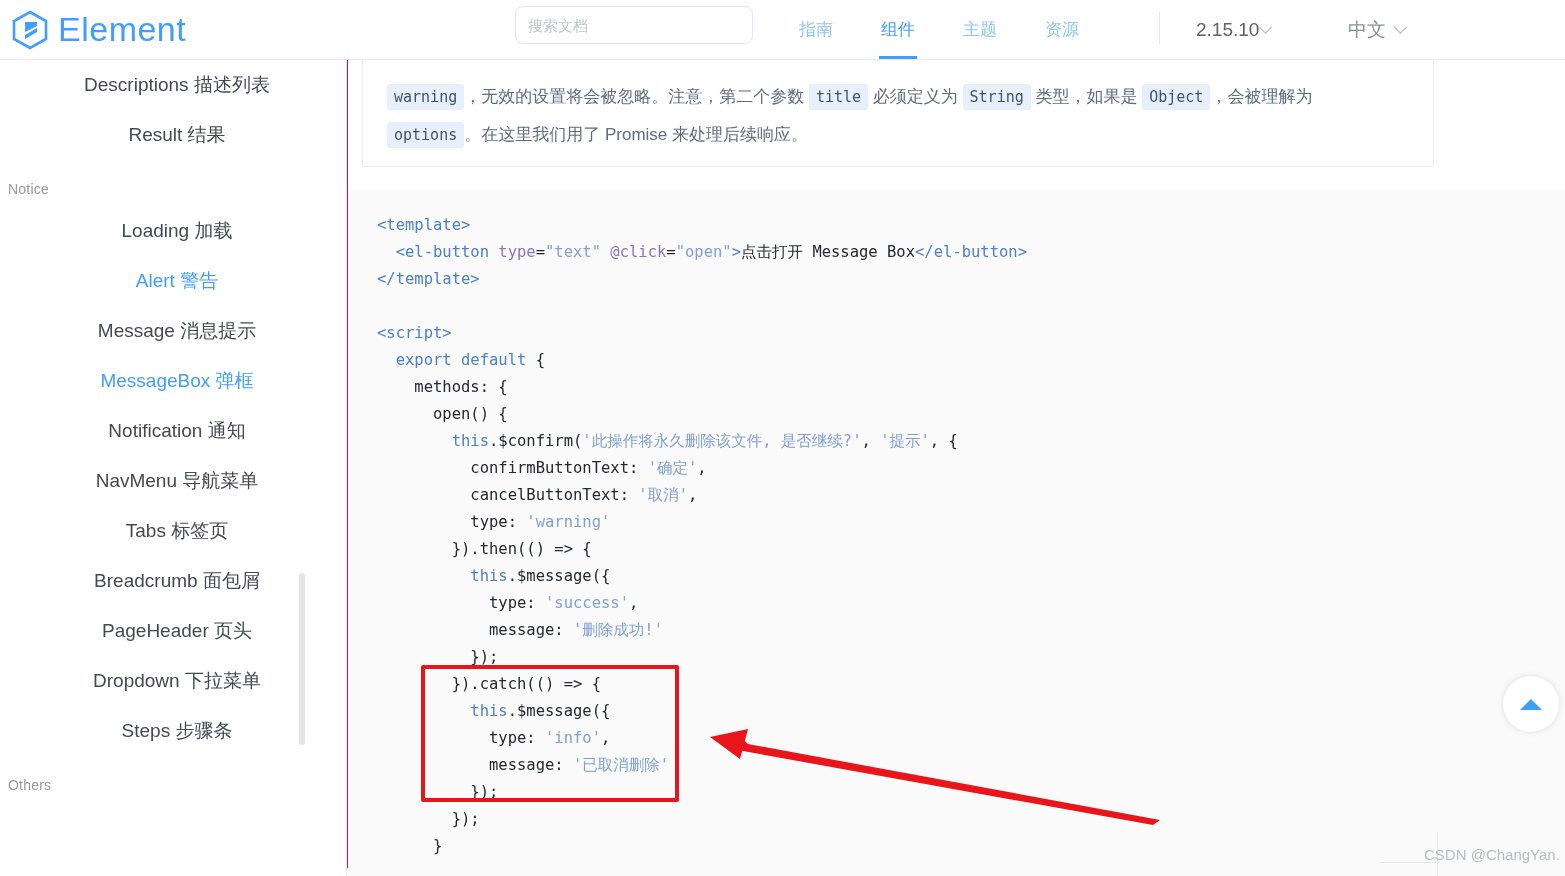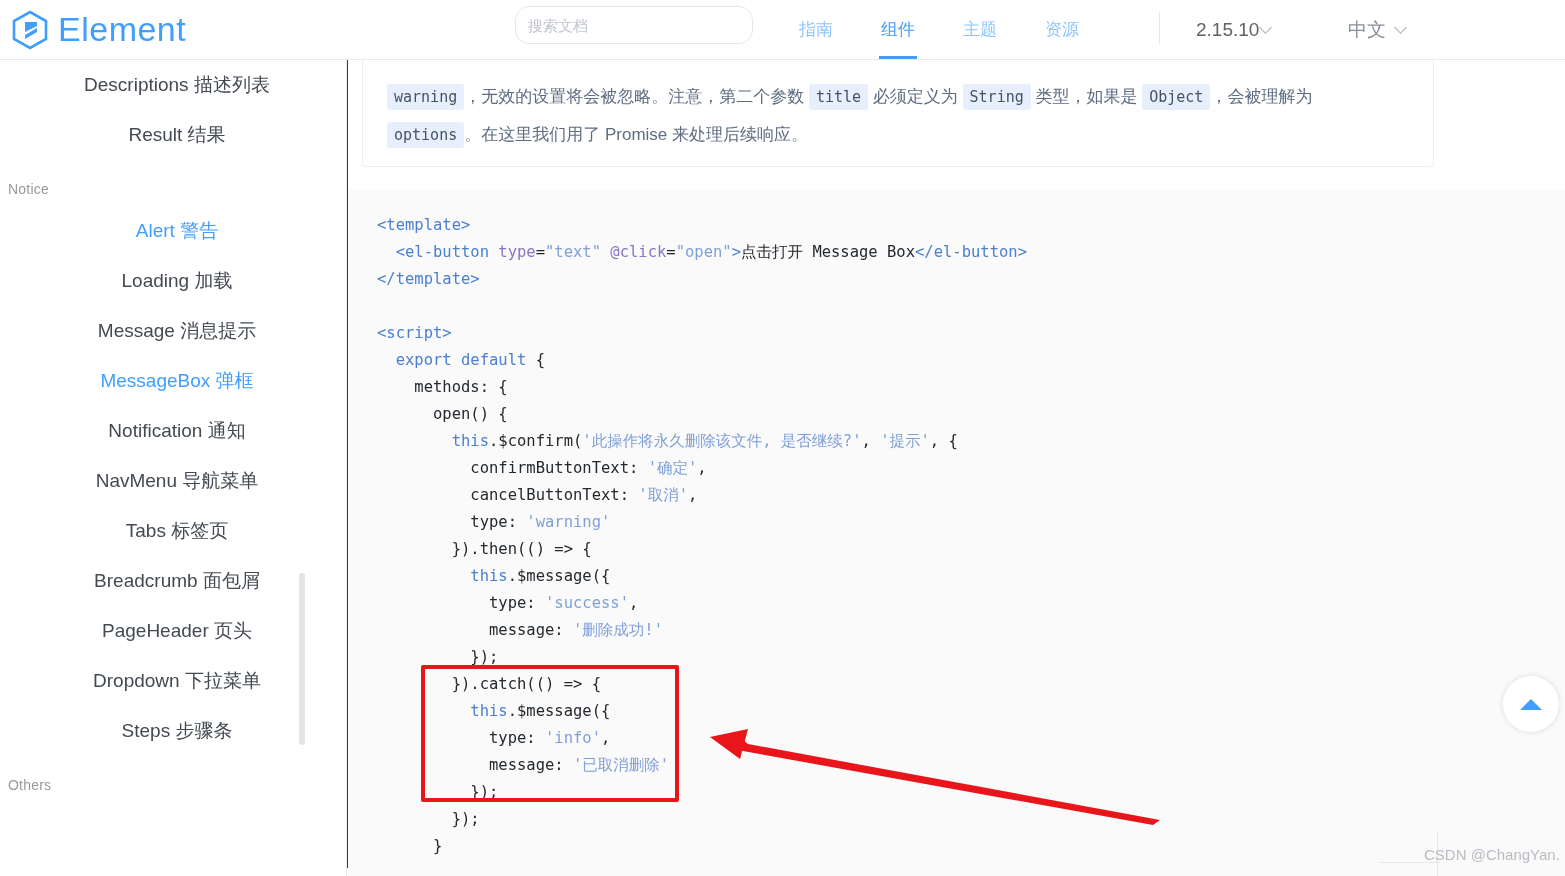--- a/index.html
+++ b/index.html
@@ -3,37 +3,37 @@
 <meta charset="utf-8">
 <style>
   * { box-sizing: border-box; }
   html, body {
     margin: 0; padding: 0;
     width: 1565px; height: 876px;
     overflow: hidden;
     background: #fff;
     font-family: "Liberation Sans", "DejaVu Sans", sans-serif;
   }
-  .page { position: relative; width: 1565px; height: 868px; background: #701a75; }
+  .page { position: relative; width: 1565px; height: 868px; background: #be185d; }
 
   
   .header {
     position: absolute; left: 0; top: 0; width: 1565px; height: 60px;
     background: #fff; border-bottom: 1px solid #e9e9eb;
     display: flex; align-items: center;
   }
   .brand { display: flex; align-items: center; margin-left: 8px; }
   .brand-logo { width: 44px; height: 44px; flex: 0 0 44px; }
   .brand-text {
     font-size: 34px; color: #409eff; letter-spacing: 0.5px;
     margin-left: 6px; font-weight: 400;
   }
   .search-wrap { position: absolute; left: 515px; top: 6px; }
   .search-input {
-    width: 238px; height: 38px; border: 1px solid #e4e7ed; border-radius: 14px;
+    width: 238px; height: 38px; border: 1px solid #e4e7ed; border-radius: 8px;
     padding: 12px 12px; font-size: 15px; color: #606266; outline: none;
     font-family: "Liberation Sans", sans-serif; background: #fff;
   }
   .search-input::placeholder { color: #c0c4cc; }
 
   .nav { position: absolute; left: 775px; top: 0; height: 59px; display: flex; align-items: flex-end; }
   .nav-item {
     font-size: 17px; color: #8cc5ff; padding: 0 24px; height: 59px;
     display: flex; align-items: center; cursor: pointer; position: relative;
   }
@@ -178,22 +178,22 @@
       <span>中文</span>
       <span class="chev"></span>
     </div>
   </div>
 
   <div class="sidebar">
     <ul class="side-list">
       <li class="side-item">Descriptions 描述列表</li>
       <li class="side-item">Result 结果</li>
       <li class="side-group">Notice</li>
+      <li class="side-item">Loading 加载</li>
       <li class="side-item link">Alert 警告</li>
-      <li class="side-item">Loading 加载</li>
       <li class="side-item">Message 消息提示</li>
       <li class="side-item link">MessageBox 弹框</li>
       <li class="side-item">Notification 通知</li>
       <li class="side-item">NavMenu 导航菜单</li>
       <li class="side-item">Tabs 标签页</li>
       <li class="side-item">Breadcrumb 面包屑</li>
       <li class="side-item">PageHeader 页头</li>
       <li class="side-item">Dropdown 下拉菜单</li>
       <li class="side-item">Steps 步骤条</li>
       <li class="side-group">Others</li>

